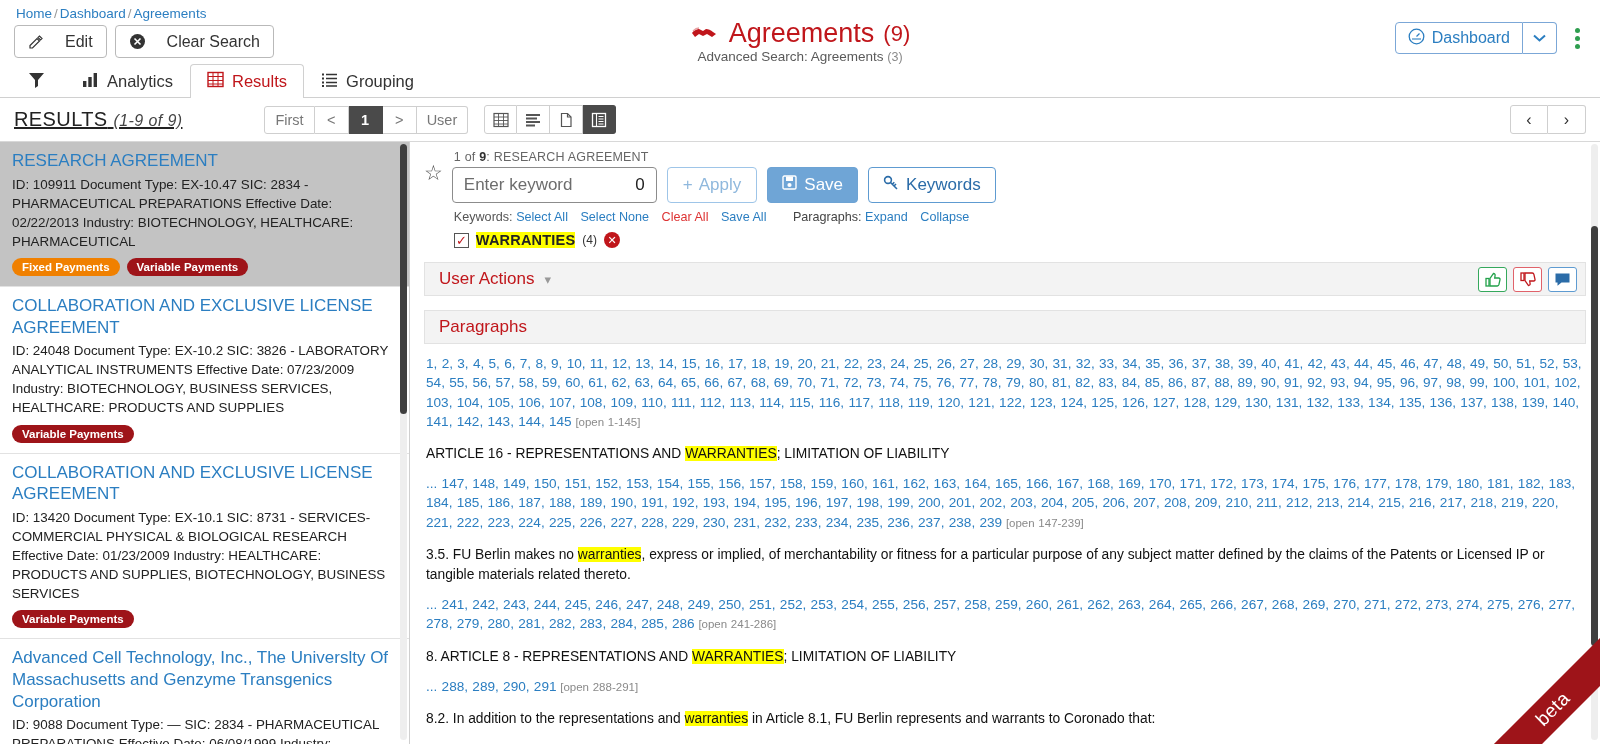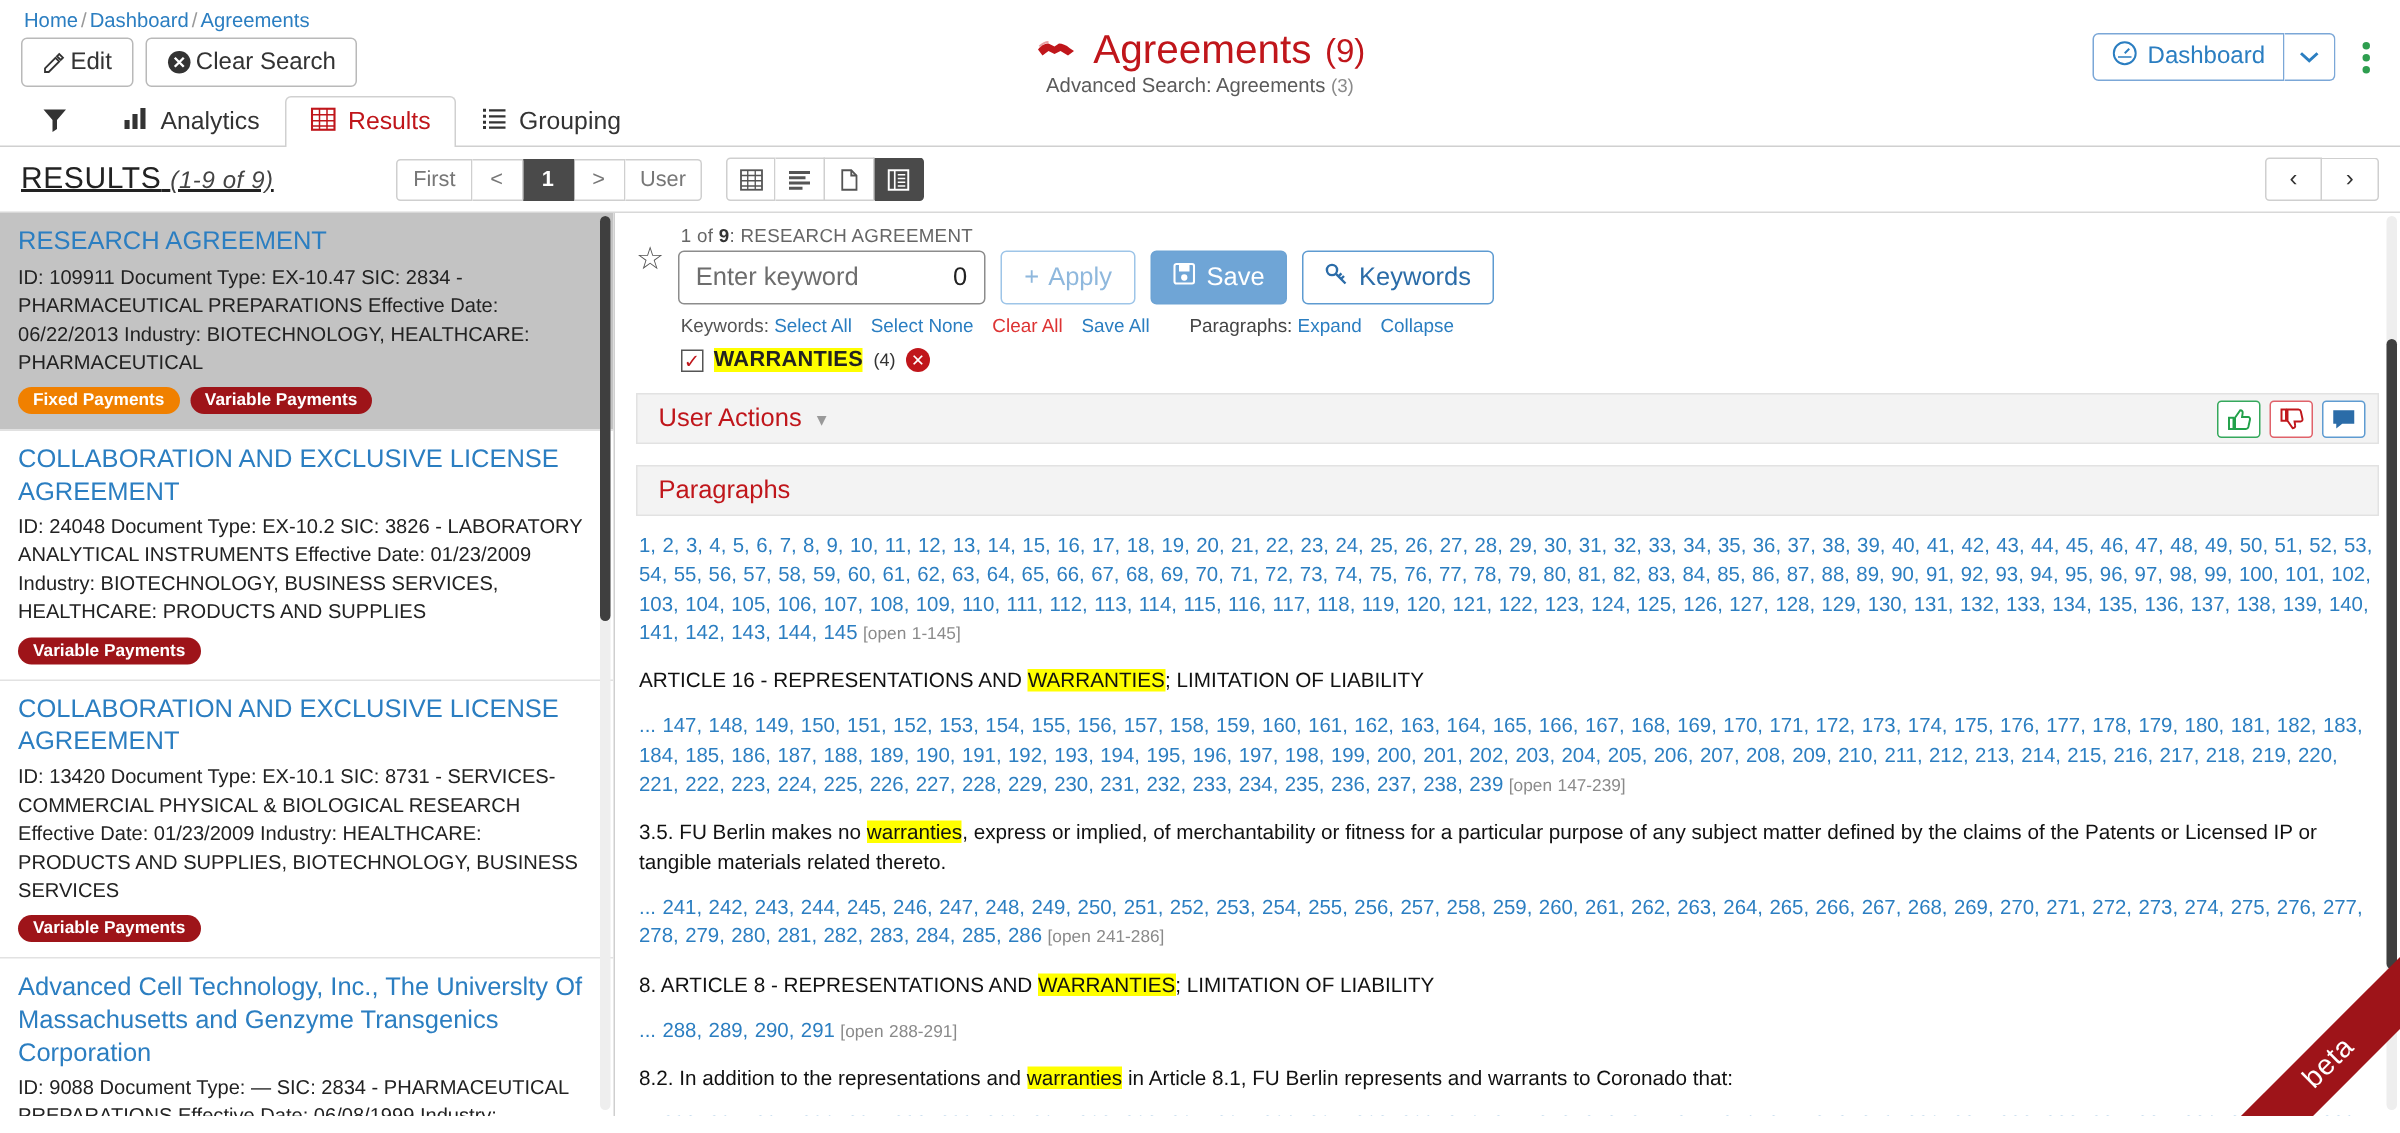--- a/index.html
+++ b/index.html
@@ -14,21 +14,21 @@
   .app { position: relative; width: 1600px; height: 755px; overflow: hidden; }
 
   
   .topbar { position: relative; height: 62px; padding: 6px 14px 0 14px; }
   .breadcrumb { font-size: 13.5px; color: #888; margin: 0 0 4px 2px; }
   .breadcrumb a { color: #2b7ec1; text-decoration: none; }
   .breadcrumb .sep { color: #999; padding: 0 2px; }
 
   .topleft-btns { display: flex; gap: 8px; }
   .btn-outline {
-    display: inline-flex; align-items: center; gap: 3px;
+    display: inline-flex; align-items: center; gap: 21px;
     height: 33px; padding: 0 13px;
     border: 1px solid #b9b9b9; border-radius: 4px;
     background: #fff; font-size: 16px; color: #333;
     cursor: pointer; white-space: nowrap;
   }
   .btn-outline svg { display: block; }
 
   .center-title {
     position: absolute; left: 0; right: 0; top: 18px;
     text-align: center; pointer-events: none;
@@ -379,30 +379,30 @@
     </div>
   </div>
 
   <div class="body">
 
     <div class="sidebar">
       <div class="sb-scroll">
 
         <div class="sb-item sel">
           <div class="sb-title">RESEARCH AGREEMENT</div>
-          <div class="sb-meta">ID: 109911   Document Type: EX-10.47   SIC: 2834 - PHARMACEUTICAL PREPARATIONS   Effective Date: 06/22/2013   Industry: BIOTECHNOLOGY, HEALTHCARE: PHARMACEUTICAL</div>
+          <div class="sb-meta">ID: 109911   Document Type: EX-10.47   SIC: 2834 - PHARMACEUTICAL PREPARATIONS   Effective Date: 02/22/2013   Industry: BIOTECHNOLOGY, HEALTHCARE: PHARMACEUTICAL</div>
           <div class="badges">
             <span class="badge fixed">Fixed Payments</span>
             <span class="badge variable">Variable Payments</span>
           </div>
         </div>
 
         <div class="sb-item">
           <div class="sb-title">COLLABORATION AND EXCLUSIVE LICENSE AGREEMENT</div>
-          <div class="sb-meta">ID: 24048   Document Type: EX-10.2   SIC: 3826 - LABORATORY ANALYTICAL INSTRUMENTS   Effective Date: 01/23/2009   Industry: BIOTECHNOLOGY, BUSINESS SERVICES, HEALTHCARE: PRODUCTS AND SUPPLIES</div>
+          <div class="sb-meta">ID: 24048   Document Type: EX-10.2   SIC: 3826 - LABORATORY ANALYTICAL INSTRUMENTS   Effective Date: 07/23/2009   Industry: BIOTECHNOLOGY, BUSINESS SERVICES, HEALTHCARE: PRODUCTS AND SUPPLIES</div>
           <div class="badges">
             <span class="badge variable">Variable Payments</span>
           </div>
         </div>
 
         <div class="sb-item">
           <div class="sb-title">COLLABORATION AND EXCLUSIVE LICENSE AGREEMENT</div>
           <div class="sb-meta">ID: 13420   Document Type: EX-10.1   SIC: 8731 - SERVICES-COMMERCIAL PHYSICAL &amp; BIOLOGICAL RESEARCH   Effective Date: 01/23/2009   Industry: HEALTHCARE: PRODUCTS AND SUPPLIES, BIOTECHNOLOGY, BUSINESS SERVICES</div>
           <div class="badges">
             <span class="badge variable">Variable Payments</span>

